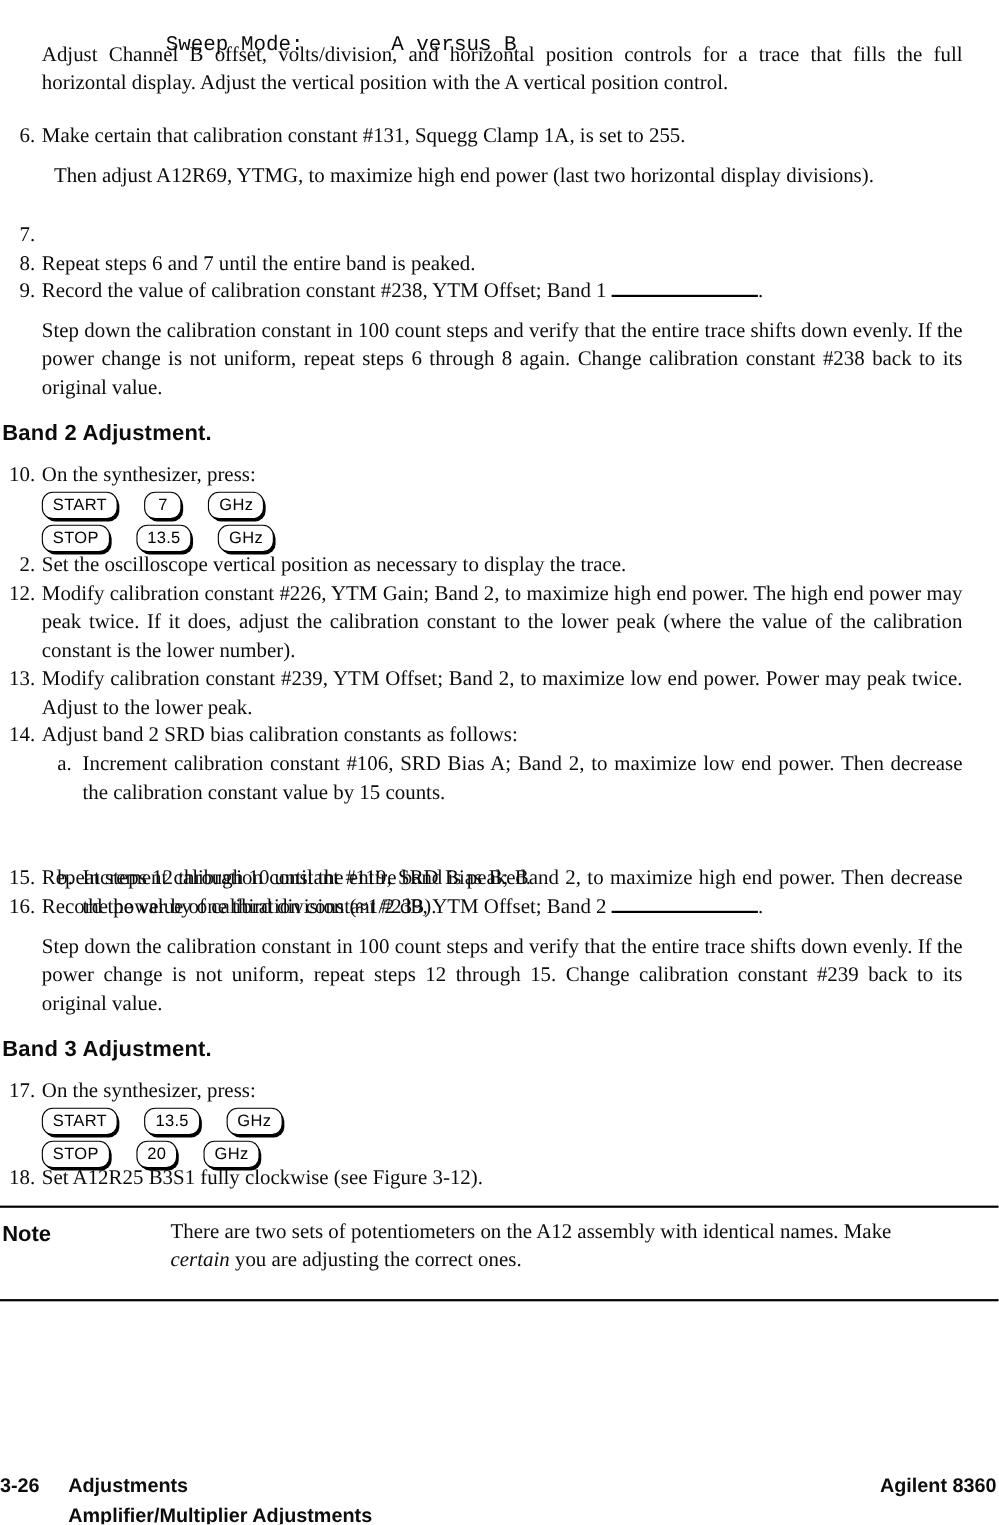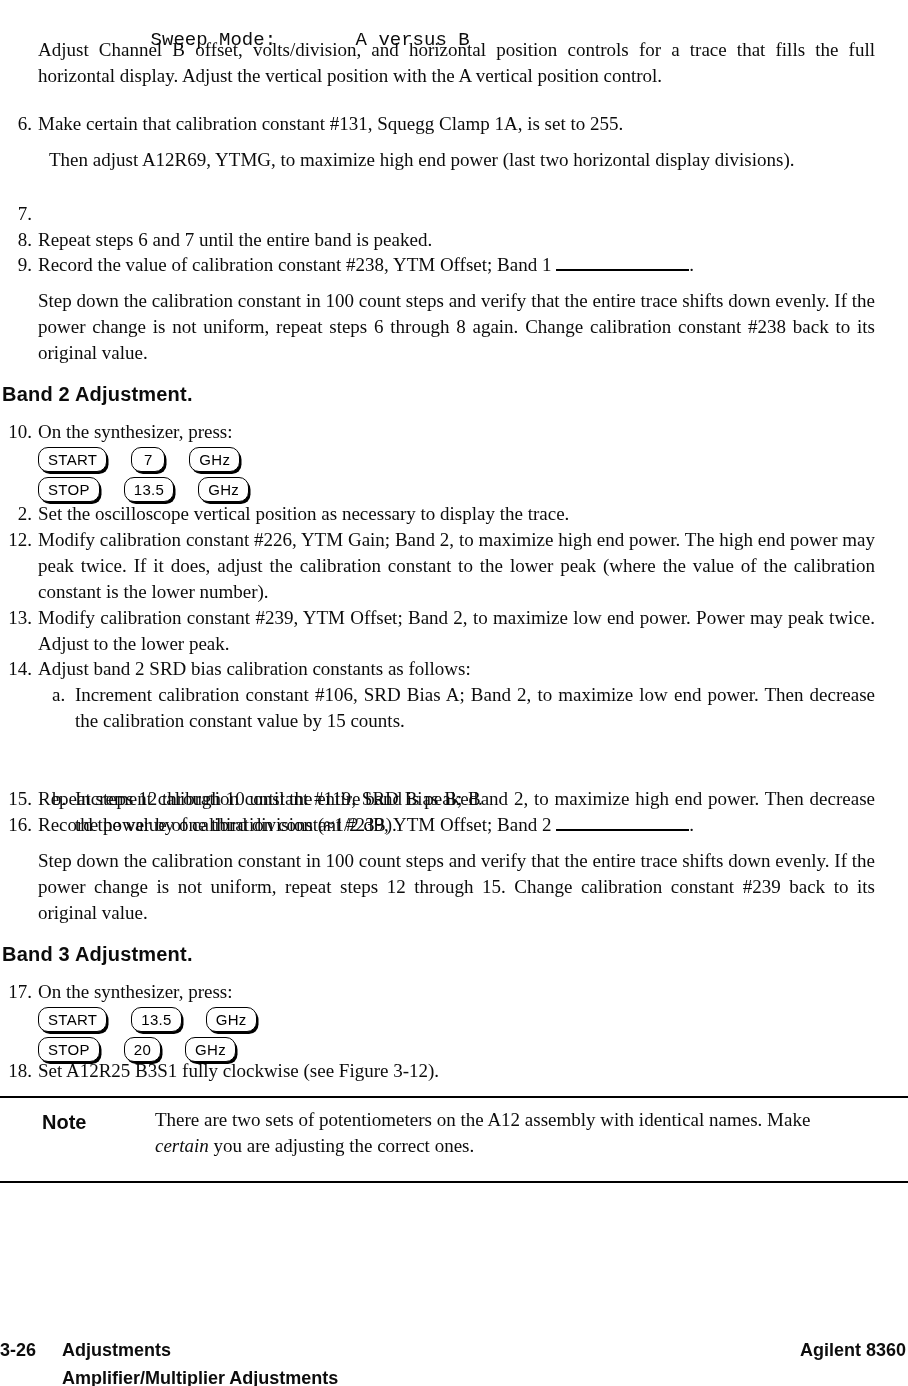--- a/index.html
+++ b/index.html
@@ -36,21 +36,21 @@
     letter-spacing:0.3px; color:#000;
   }
   .blank {
     display:inline-block; width:133px; height:5px;
     border-bottom:2px solid #000;
   }
   .rule { position:absolute; left:0; width:908px; border-top:2px solid #000; }
   .note-box { position:absolute; left:0; top:1096px; width:908px; border-top:2px solid #000; }
   .note-label {
     position:absolute; left:2px; top:11px;
-    font-family:"Liberation Sans", sans-serif; font-weight:bold; font-size:20px;margin-left:40px;
+    font-family:"Liberation Sans", sans-serif; font-weight:bold; font-size:20px;
   }
   .note-text { margin-left:155px; padding-top:9px; width:660px; }
   .footer {
     position:absolute; left:0; top:1336px; width:906px;
     font-family:"Liberation Sans", sans-serif; font-weight:bold;
     font-size:18px; line-height:28px; display:flex; align-items:flex-start;
   }
   .footer .pageno { width:62px; }
   .footer .right { margin-left:auto; }
   i { font-style:italic; }

